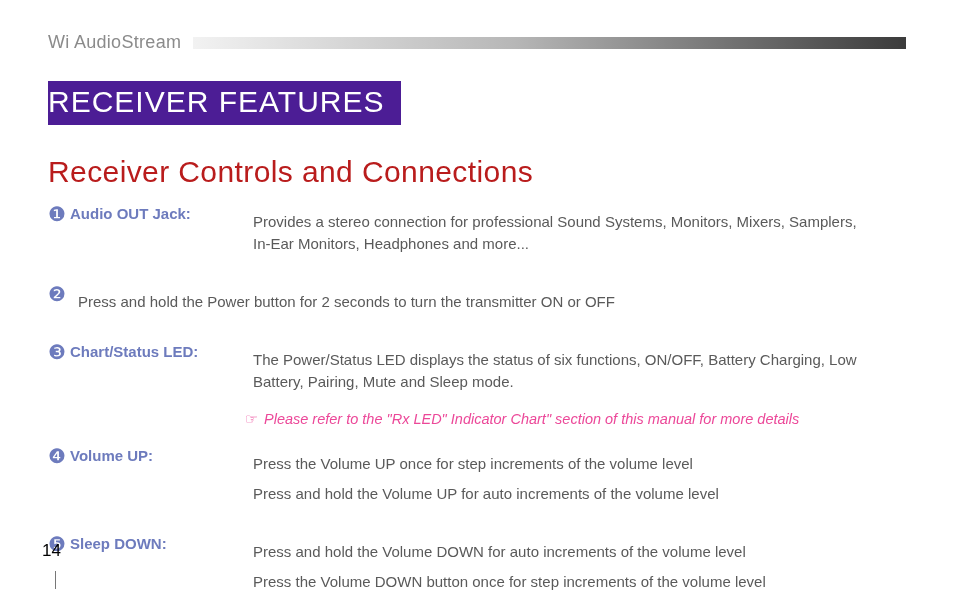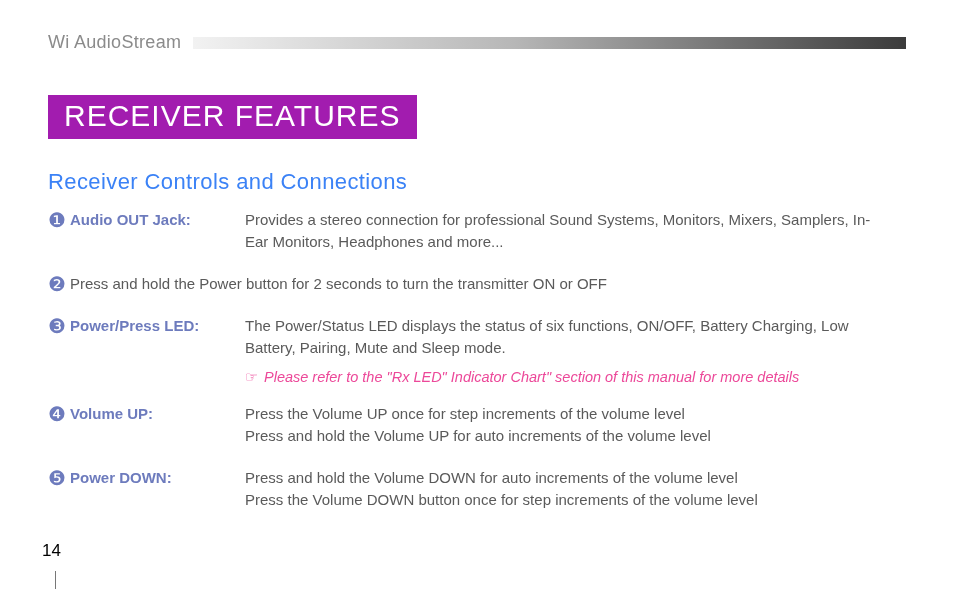--- a/index.html
+++ b/index.html
@@ -33,35 +33,35 @@
     letter-spacing: 0.3px;
     white-space: nowrap;
   }
   .grad-rule {
     flex: 1;
     height: 12px;
     background: linear-gradient(to right, #f2f2f2 0%, #b7b7b7 45%, #3b3b3b 100%);
   }
   .section-banner {
     display: inline-block;
-    background: #a21caf;
+    background: #4c1d95;
     color: #fff;
     font-family: "Arial Narrow", Arial, sans-serif;
     font-stretch: condensed;
     font-weight: 400;
     font-size: 30px;
     letter-spacing: 1px;
-    padding: 4px 16px 6px 16px;
-    margin: 24px 0 30px 0;
+    padding: 4px 16px 6px 0;
+    margin: 10px 0 30px 0;
   }
   .subheading {
     font-family: "Arial Narrow", Arial, sans-serif;
     font-stretch: condensed;
-    color: #3b82f6;
-    font-size: 22px;
+    color: #b91c1c;
+    font-size: 30px;
     letter-spacing: 0.4px;
     margin: 0 0 14px 0;
   }
   .items { }
   .item {
     display: flex;
     align-items: flex-start;
     margin-bottom: 20px;
   }
   .bullet {
@@ -80,21 +80,21 @@
     font-size: 15px;
     line-height: 22px;
   }
   .desc {
     flex: 1;
     color: #5a5a5a;
     font-size: 15px;
     line-height: 22px;
     padding-right: 30px;
   }
-  .desc p { margin: 0; }
+  .desc p { margin: 8px; }
   .note-row {
     display: flex;
     margin: -12px 0 16px 0;
   }
   .note-spacer { width: 197px; flex: 0 0 197px; }
   .note {
     flex: 1;
     font-style: italic;
     color: #ec4899;
     font-size: 14.5px;
@@ -149,21 +149,21 @@
 
     <div class="item">
       <div class="bullet">❷</div>
       <div class="desc">
         <p>Press and hold the Power button for 2 seconds to turn the transmitter ON or OFF</p>
       </div>
     </div>
 
     <div class="item">
       <div class="bullet">❸</div>
-      <div class="label">Power/Press LED:</div>
+      <div class="label">Chart/Status LED:</div>
       <div class="desc">
         <p>The Power/Status LED displays the status of six functions, ON/OFF, Battery Charging, Low Battery, Pairing, Mute and Sleep mode.</p>
       </div>
     </div>
 
     <div class="note-row">
       <div class="note-spacer"></div>
       <div class="note">
         <span class="hand-icon">☞</span><span>Please refer to the "Rx LED" Indicator Chart" section of this manual for more details</span>
       </div>
@@ -173,21 +173,21 @@
       <div class="bullet">❹</div>
       <div class="label">Volume UP:</div>
       <div class="desc">
         <p>Press the Volume UP once for step increments of the volume level</p>
         <p>Press and hold the Volume UP for auto increments of the volume level</p>
       </div>
     </div>
 
     <div class="item">
       <div class="bullet">❺</div>
-      <div class="label">Power DOWN:</div>
+      <div class="label">Sleep DOWN:</div>
       <div class="desc">
         <p>Press and hold the Volume DOWN for auto increments of the volume level</p>
         <p>Press the Volume DOWN button once for step increments of the volume level</p>
       </div>
     </div>
 
   </div>
 
   <div class="page-number">14</div>
   <div class="page-tick"></div>

